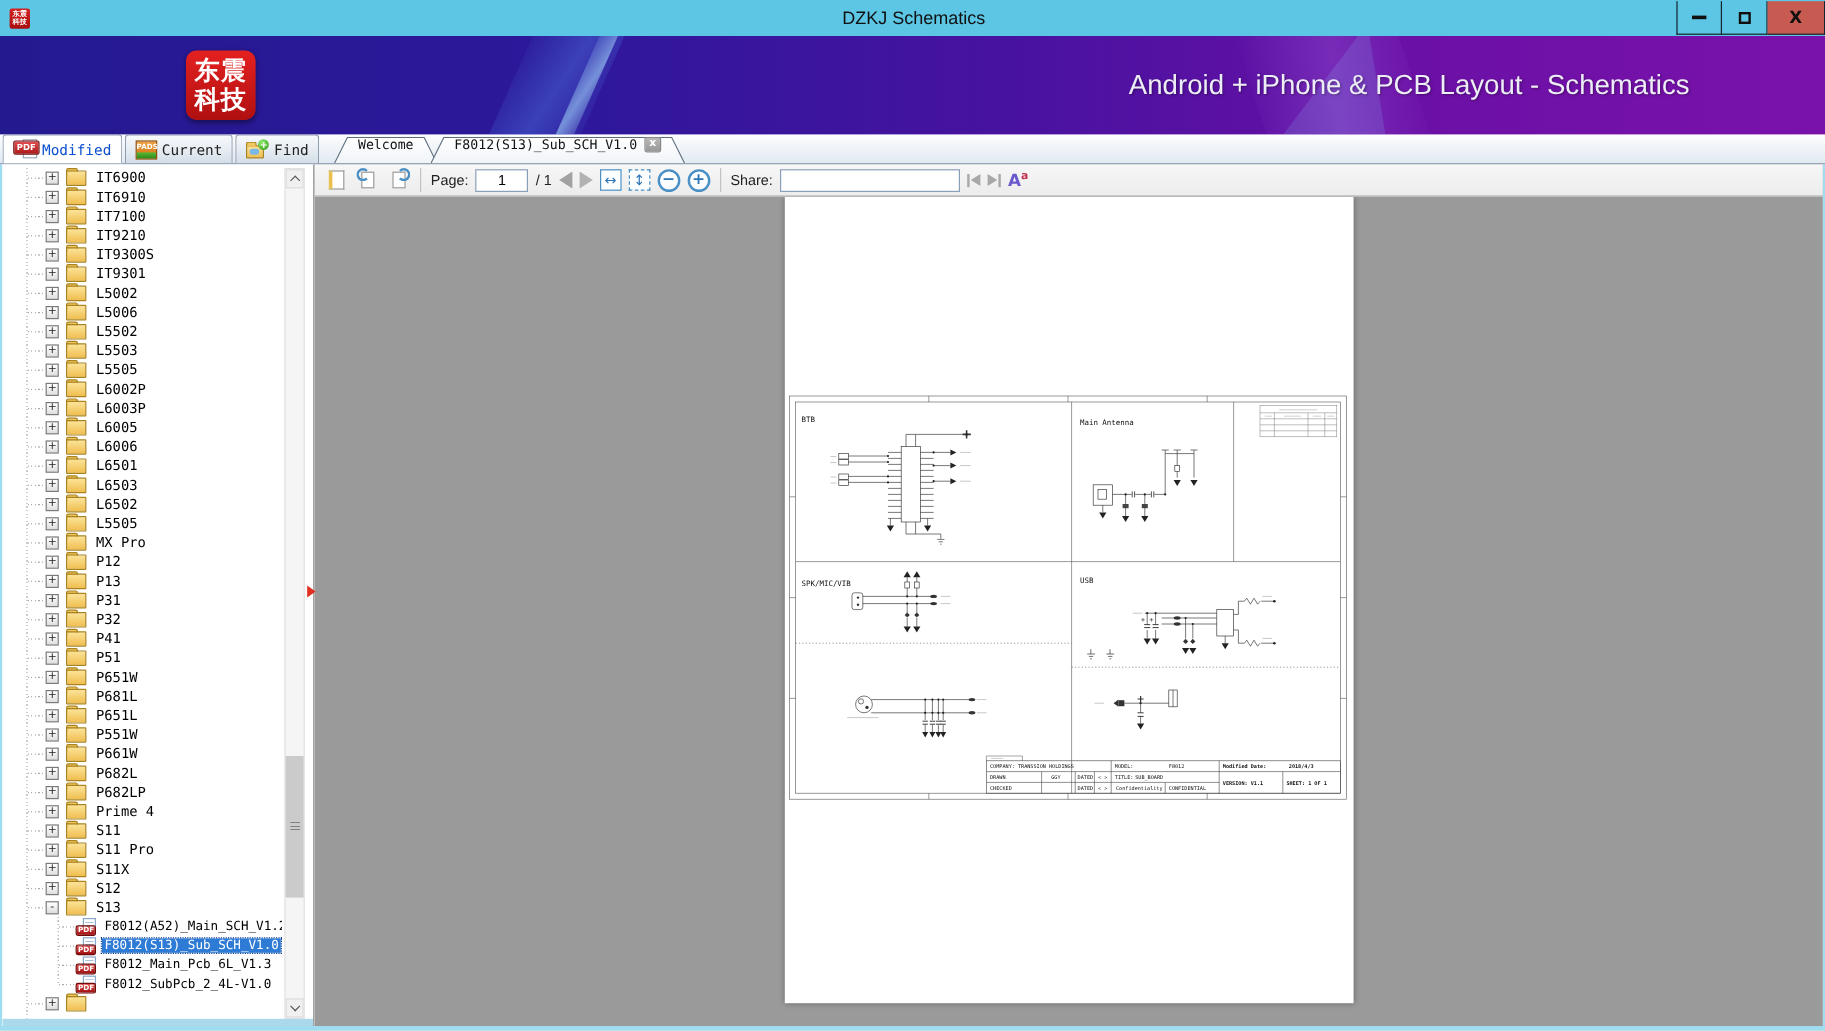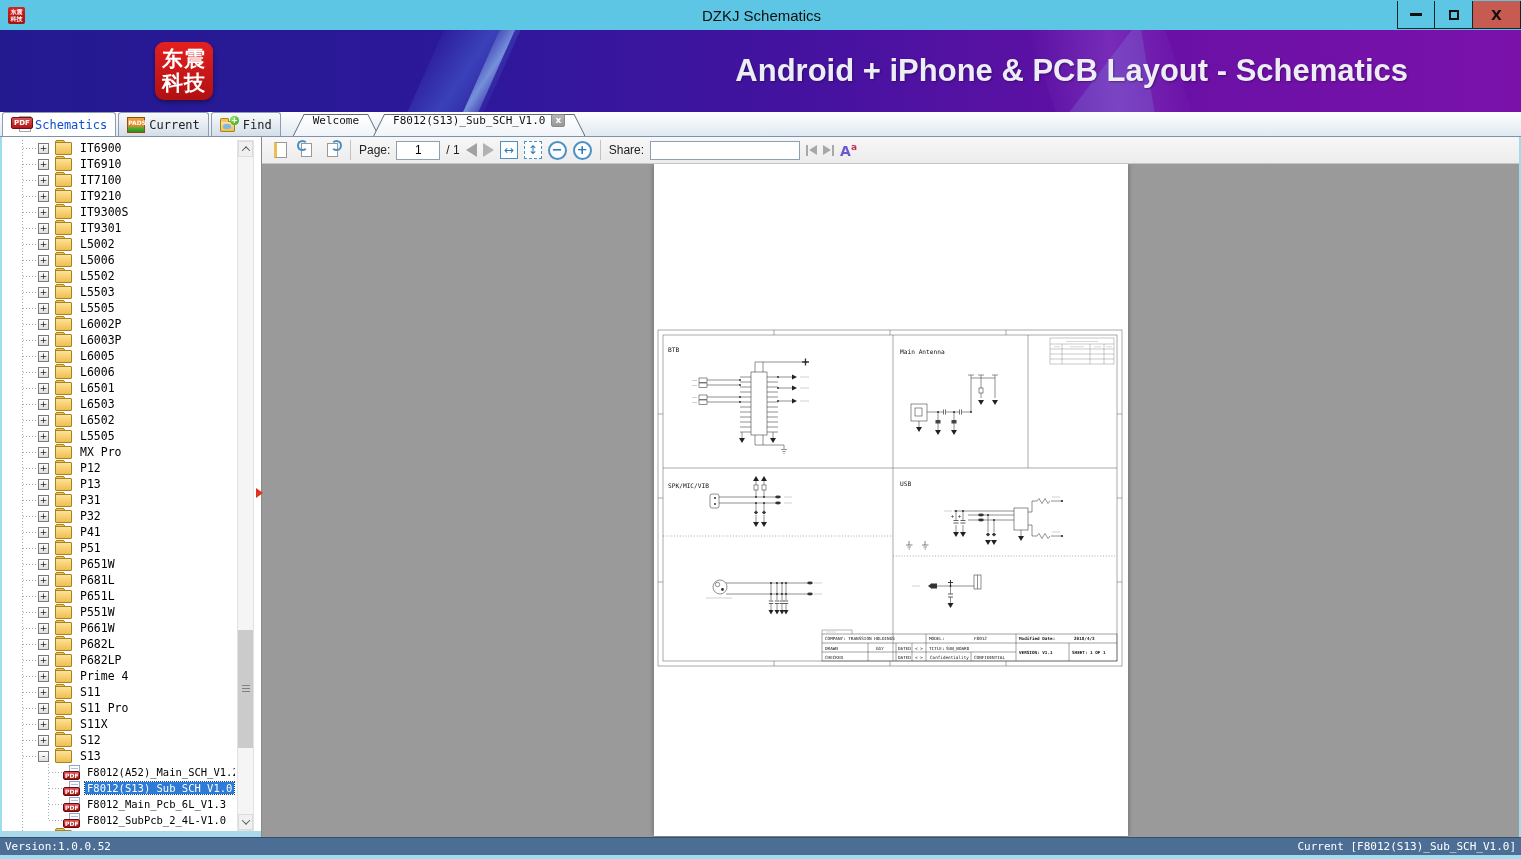--- a/index.html
+++ b/index.html
@@ -21,21 +21,21 @@
 
 
 .banner{height:82px;background:linear-gradient(90deg,var(--header-left,#241A90) 0%,#2C189A 30%,#4712A0 55%,#6B10A6 78%,var(--header-right,#7A12AA) 100%);position:relative;overflow:hidden;display:flex;align-items:center;flex:none;}
 .streak{position:absolute;pointer-events:none;}
 .s1{left:425px;top:-30px;width:70px;height:160px;background:linear-gradient(100deg,transparent,rgba(90,160,255,.30),transparent);transform:rotate(24deg);}
 .s2{left:478px;top:-30px;width:14px;height:160px;background:linear-gradient(100deg,transparent,rgba(170,225,255,.55),transparent);transform:rotate(24deg);}
 .s3{left:1050px;top:-30px;width:130px;height:170px;background:linear-gradient(100deg,transparent,rgba(190,140,255,.22),transparent);transform:rotate(-18deg);}
 .tri{position:absolute;left:1078px;top:-12px;width:0;height:0;border-left:48px solid transparent;border-right:48px solid transparent;border-bottom:112px solid rgba(140,200,255,.16);transform:rotate(14deg);}
 .banner-logo{width:58px;height:58px;background:linear-gradient(#E42020,#B01010);border-radius:9px;margin-left:155px;display:flex;flex-direction:column;align-items:center;justify-content:center;color:#fff;font-weight:bold;font-size:21px;line-height:24px;letter-spacing:1px;font-family:"DejaVu Sans",sans-serif;flex:none;position:relative;z-index:1;box-shadow:0 2px 4px rgba(0,0,0,.4);}
 .brand{color:#fff;font-size:37px;font-weight:bold;margin-left:18px;letter-spacing:1px;text-shadow:1px 2px 3px rgba(0,0,0,.45);position:relative;z-index:1;}
-.tagline{position:absolute;right:113px;top:50%;transform:translateY(-50%);color:#EDEDF5;font-size:31px;font-weight:700;text-shadow:1px 1px 2px rgba(0,0,0,.35);z-index:1;}
+.tagline{position:absolute;right:113px;top:50%;transform:translateY(-50%);color:#EDEDF5;font-size:23px;font-weight:400;text-shadow:1px 1px 2px rgba(0,0,0,.35);z-index:1;}
 
 
 .tabstrip{height:25px;background:linear-gradient(#FEFEFE,#E0E9F2);display:flex;align-items:flex-end;border-bottom:1px solid #7F92A8;flex:none;}
 .maintab{height:24px;display:flex;align-items:center;gap:4px;padding:0 8px;border:1px solid #8E9CB0;border-bottom:none;border-radius:3px 3px 0 0;background:linear-gradient(#F8FAFC,#D4DEE8);font-family:"DejaVu Sans Mono",monospace;font-size:12px;color:#222;margin-left:2px;}
 .maintab.active{background:#fff;color:#0A50D0;}
 .pdftab-ico{width:20px;height:17px;position:relative;flex:none;}
 .pdftab-ico .pg{position:absolute;right:0;top:0;width:12px;height:16px;background:#fff;border:1px solid #9AAABB;}
 .pdftab-ico .bdg{position:absolute;left:0;top:1px;background:linear-gradient(#E05050,#B01818);color:#fff;font:bold 7px/8px "DejaVu Sans",sans-serif;padding:1px 2px;border-radius:2px;border:1px solid #701010;}
 .padsico{width:18px;height:16px;background:linear-gradient(#F0A040,#D07010);border:1px solid #905008;color:#fff;font:bold 6px/9px "DejaVu Sans",sans-serif;text-align:center;position:relative;flex:none;}
 .padsico::after{content:'';position:absolute;left:0;right:0;bottom:0;height:5px;background:linear-gradient(#58B838,#2F8A18);}
@@ -156,21 +156,21 @@
     </div>
     <div class="tagline">Android + iPhone &amp; PCB Layout - Schematics</div>
   </div>
 
   <div class="tabstrip">
     <div class="maintab active">
       <span class="pdftab-ico">
           <span class="pg"></span>
           <span class="bdg">PDF</span>
         </span>
-      <span>Schematics</span>
+      <span>Modified</span>
     </div>
     <div class="maintab">
       <span class="padsico">PADS</span>
       <span>Current</span>
     </div>
     <div class="maintab">
       <span class="shareico">
           <span class="fold"></span>
           <span class="cloud"></span>
           <span class="plus"></span>
@@ -700,18 +700,14 @@
               <text x="276" y="494.5">Confidentiality</text>
               <text x="320" y="494.5">CONFIDENTIAL</text>
             </g>
           </svg>
 
         </div>
       </div>
     </div>
   </div>
 
-  <div class="statusbar">
-    <span>Version:1.0.0.52</span>
-    <span>Current [F8012(S13)_Sub_SCH_V1.0]</span>
-  </div>
   <div class="bottomstrip"></div>
 </div>
 
 </body></html>

